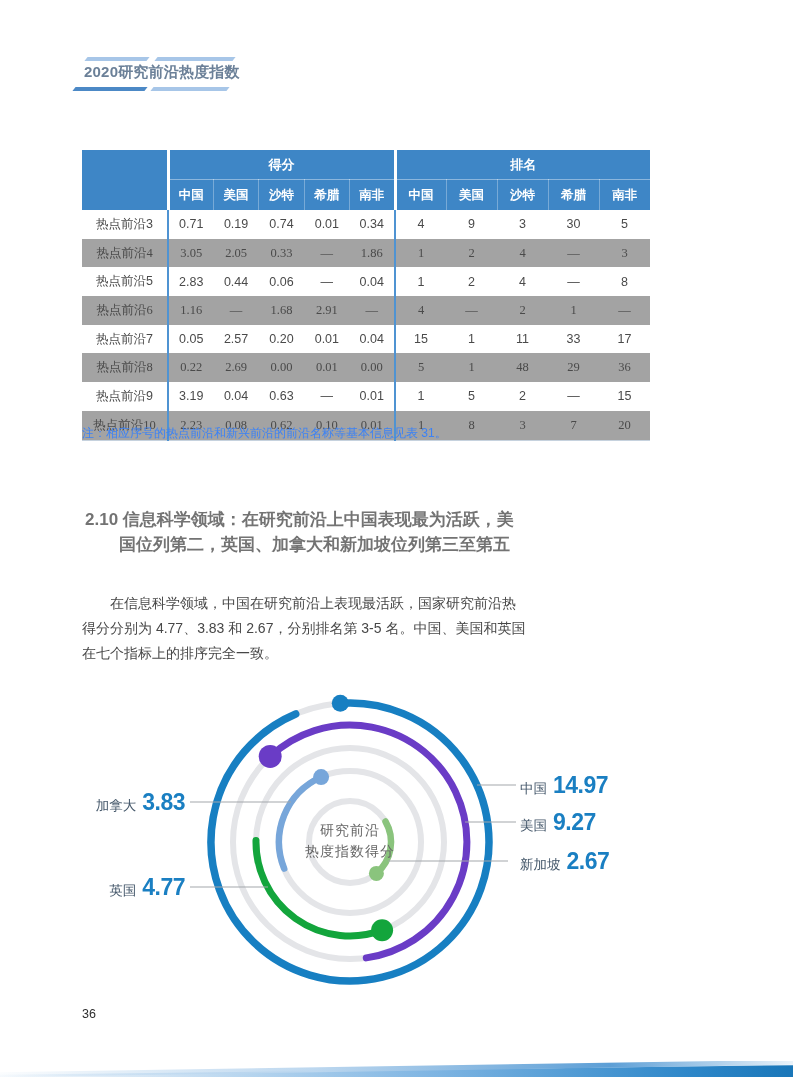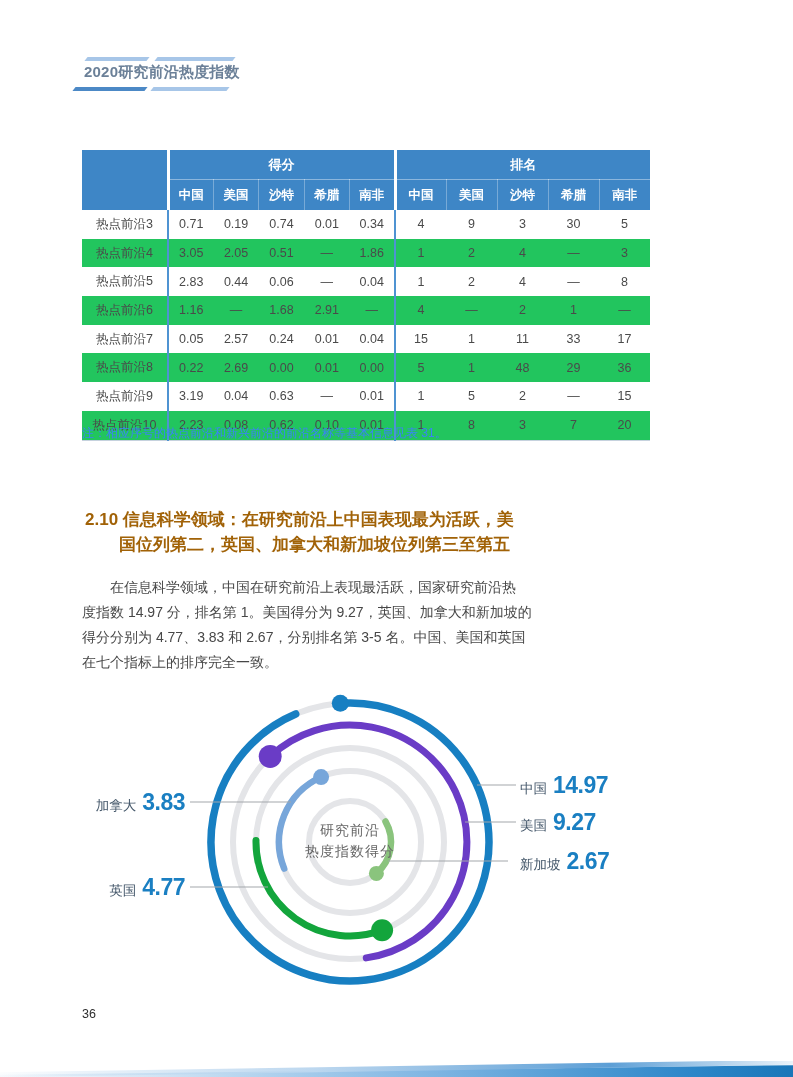--- a/index.html
+++ b/index.html
@@ -19,30 +19,30 @@
     position:absolute;left:82px;top:150px;width:568px;
     border-collapse:collapse;table-layout:fixed;font-size:12.5px;color:#4a4a4a;
   }
   #data-table thead td{background:#3e86c6;color:#ffffff;text-align:center;vertical-align:middle;}
   #data-table td.group{height:27px;font-size:13px;font-weight:bold;border-bottom:1px solid rgba(255,255,255,0.4);}
   #data-table td.colh{height:28px;font-size:12.5px;font-weight:bold;}
   #data-table td.corner{height:55px;}
   #data-table td.gsep{border-left:3px solid #ffffff;}
   #data-table td.thin{border-left:1px solid rgba(255,255,255,0.3);}
   #data-table tbody td{height:26.7px;text-align:center;vertical-align:middle;}
-  #data-table tbody tr.alt{background:#22c55e;}
+  #data-table tbody tr.alt{background:#a3a3a3;font-family:Liberation Serif, serif;}
   #data-table tbody td.bsep{border-left:2px solid #4f93d2;}
   #data-table tbody tr:last-child td{border-bottom:1.5px solid #c6d2de;}
   
   .note{position:absolute;left:82px;top:425px;font-size:12px;color:#3b82f6;}
-  .heading{position:absolute;left:85px;top:507px;font-size:17px;font-weight:bold;color:#a16207;line-height:25px;}
+  .heading{position:absolute;left:85px;top:507px;font-size:17px;font-weight:bold;color:#737373;line-height:25px;}
   .heading .indent{margin-left:34px;}
   .para{position:absolute;left:82px;top:575px;width:447px;font-size:14px;line-height:25px;color:#474747;}
   .para .pline{white-space:nowrap;}
-  .para .first{text-indent:28px;}
+  .para .first{text-indent:28px;margin-top:16px;}
   
   #chart{position:absolute;left:0;top:0;width:793px;height:1077px;}
   .cname{font-size:13.5px;fill:#44576a;}
   .cvalue{font-size:23px;font-weight:bold;fill:#1a7fc2;letter-spacing:-0.5px;}
   .ctext{font-size:14px;fill:#666666;letter-spacing:1px;}
   
   .pageno{position:absolute;left:82px;top:1007px;font-size:12.5px;color:#2e2e2e;}
   .wave{position:absolute;left:0;bottom:0;width:100%;height:16px;overflow:hidden;}
   .wave .w1{position:absolute;bottom:-7px;left:-20px;width:833px;height:14px;
     background:linear-gradient(90deg,#ffffff 0%,#cfe3f4 22%,#7db4e2 55%,#2e87c9 85%,#1573b5 100%);
@@ -108,21 +108,21 @@
           <td class="bsep">4</td>
           <td>9</td>
           <td>3</td>
           <td>30</td>
           <td>5</td>
         </tr>
         <tr class="alt">
           <td>热点前沿4</td>
           <td class="bsep">3.05</td>
           <td>2.05</td>
-          <td>0.51</td>
+          <td>0.33</td>
           <td>—</td>
           <td>1.86</td>
           <td class="bsep">1</td>
           <td>2</td>
           <td>4</td>
           <td>—</td>
           <td>3</td>
         </tr>
         <tr>
           <td>热点前沿5</td>
@@ -147,21 +147,21 @@
           <td class="bsep">4</td>
           <td>—</td>
           <td>2</td>
           <td>1</td>
           <td>—</td>
         </tr>
         <tr>
           <td>热点前沿7</td>
           <td class="bsep">0.05</td>
           <td>2.57</td>
-          <td>0.24</td>
+          <td>0.20</td>
           <td>0.01</td>
           <td>0.04</td>
           <td class="bsep">15</td>
           <td>1</td>
           <td>11</td>
           <td>33</td>
           <td>17</td>
         </tr>
         <tr class="alt">
           <td>热点前沿8</td>
@@ -207,21 +207,20 @@
 
   <div class="note">注：相应序号的热点前沿和新兴前沿的前沿名称等基本信息见表 31。</div>
 
   <div class="heading">
     <div>2.10 信息科学领域：在研究前沿上中国表现最为活跃，美</div>
     <div class="indent">国位列第二，英国、加拿大和新加坡位列第三至第五</div>
   </div>
 
   <div class="para" id="para">
       <div class="pline first">在信息科学领域，中国在研究前沿上表现最活跃，国家研究前沿热</div>
-      <div class="pline">度指数 14.97 分，排名第 1。美国得分为 9.27，英国、加拿大和新加坡的</div>
       <div class="pline">得分分别为 4.77、3.83 和 2.67，分别排名第 3-5 名。中国、美国和英国</div>
       <div class="pline">在七个指标上的排序完全一致。</div>
     </div>
 
   <svg id="chart" viewBox="0 0 793 1077">
       <circle cx="350" cy="842" r="139" fill="none" stroke="#e4e5e8" stroke-width="6"></circle>
       <circle cx="350" cy="842" r="117" fill="none" stroke="#e4e5e8" stroke-width="6"></circle>
       <circle cx="350" cy="842" r="94" fill="none" stroke="#e4e5e8" stroke-width="6"></circle>
       <circle cx="350" cy="842" r="71" fill="none" stroke="#e4e5e8" stroke-width="6"></circle>
       <circle cx="350" cy="842" r="41" fill="none" stroke="#e4e5e8" stroke-width="6"></circle>

